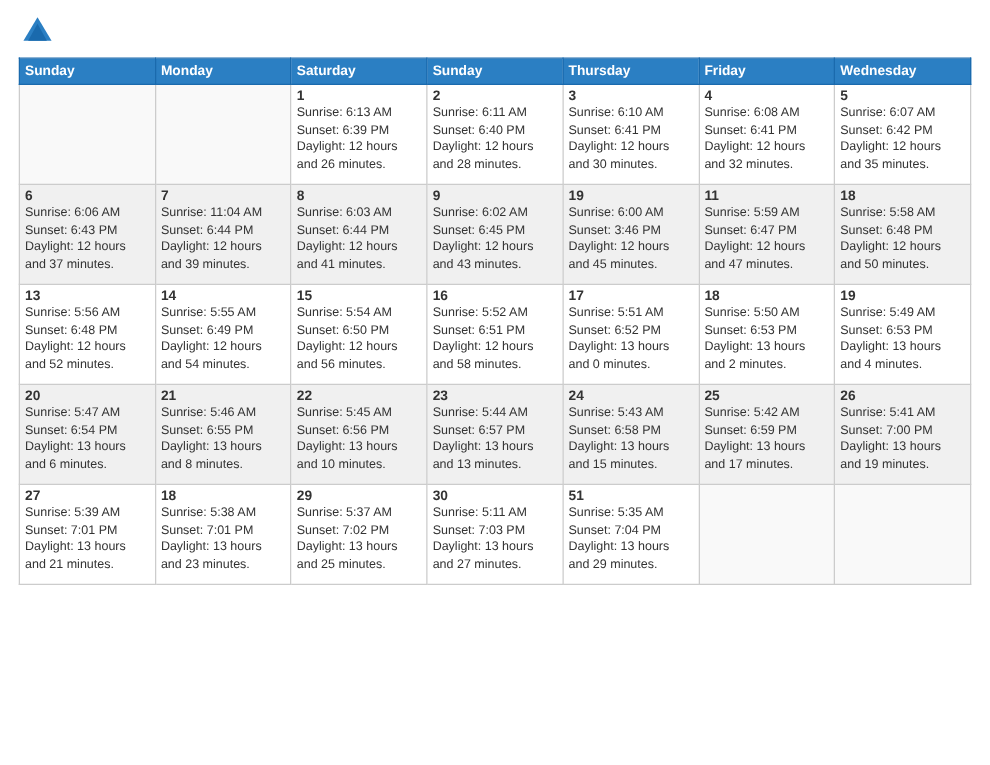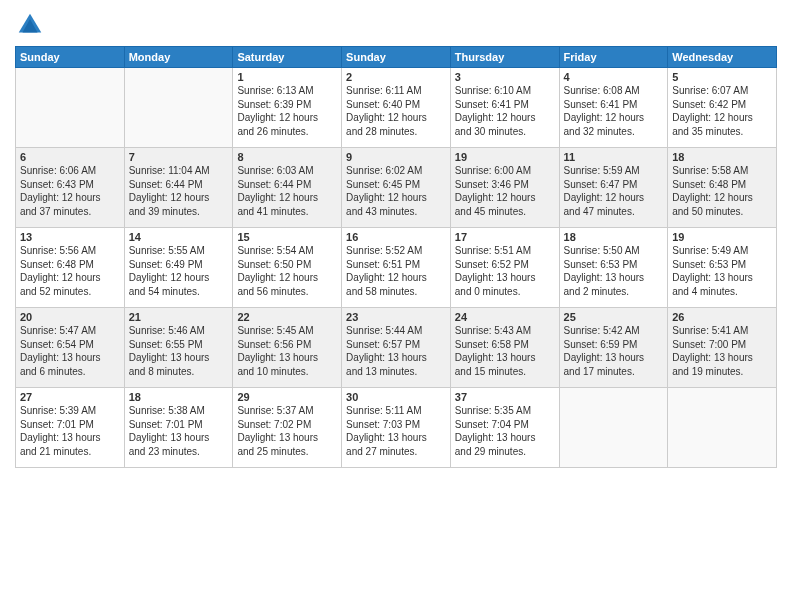--- a/index.html
+++ b/index.html
@@ -326,21 +326,21 @@
 Sunset: 7:02 PM
 Daylight: 13 hours and 25 minutes.</div>
           </td>
           <td>
             <span class="day-num">30</span>
             <div class="day-info">Sunrise: 5:11 AM
 Sunset: 7:03 PM
 Daylight: 13 hours and 27 minutes.</div>
           </td>
           <td>
-            <span class="day-num">37</span>
+            <span class="day-num">51</span>
             <div class="day-info">Sunrise: 5:35 AM
 Sunset: 7:04 PM
 Daylight: 13 hours and 29 minutes.</div>
           </td>
           <td class="empty"></td>
           <td class="empty"></td>
         </tr>
       </tbody>
   </table>
 </div>

